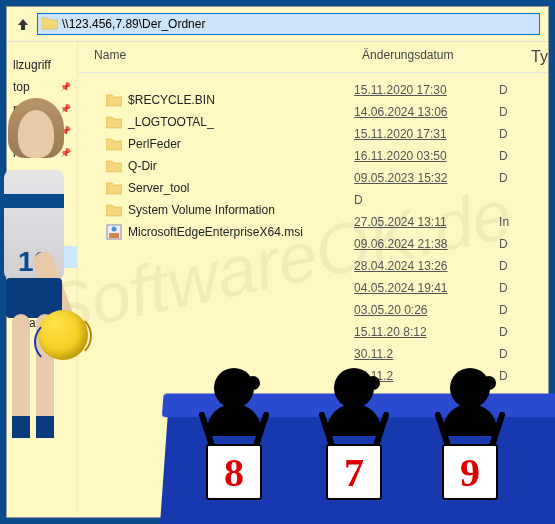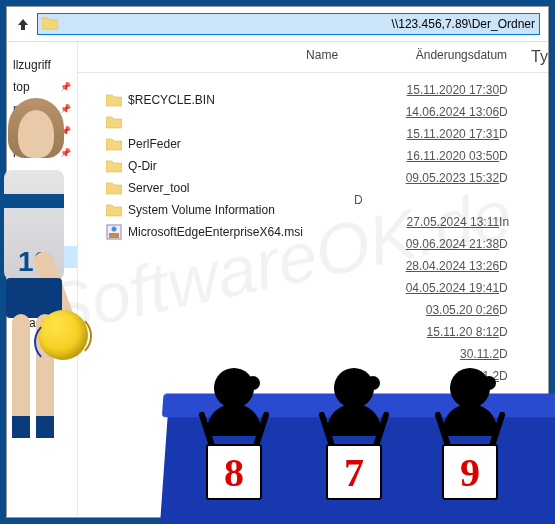--- a/index.html
+++ b/index.html
@@ -1,18 +1,18 @@
 <!DOCTYPE html>
 <html><head>
 <meta charset="utf-8">
 <style>
   * { margin: 0; padding: 0; box-sizing: border-box; font-family: 'Segoe UI', Tahoma, sans-serif; }
   body { width: 555px; height: 524px; background: #0a4b8c; overflow: hidden; position: relative; }
   .window { position: absolute; top: 0; left: 0; right: 0; bottom: 0; background: #0a4b8c; padding: 6px; }
-  .explorer { background: #ffffff; height: 100%; border: 1px solid #999; position: relative; text-align: right; }
+  .explorer { background: #fef9c3; height: 100%; border: 1px solid #999; position: relative; }
   .addressbar { display: flex; align-items: center; padding: 6px 8px; gap: 6px; border-bottom: 1px solid #e0e0e0; }
   .nav-arrow { width: 16px; height: 16px; display:flex; align-items:center; justify-content:center; color:#333; cursor:pointer; }
   .addr-field { flex: 1; display: flex; align-items: center; border: 1px solid #0078d7; background: #cce4f7; padding: 2px 4px; gap: 4px; }
   .addr-icon { width: 16px; height: 16px; }
   .addr-text { font-size: 12px; color: #000; flex:1; }
   .content { display: flex; height: calc(100% - 36px); }
   .sidebar { width: 83px; border-right: 1px solid #e8e8e8; padding-top: 12px; overflow:hidden; }
   .sb-item { display: flex; align-items: center; padding: 4px 6px; font-size: 12px; color: #222; gap:6px; white-space: nowrap; }
   .sb-item.sel { background: #cce8ff; }
   .pin { color:#888; font-size:9px; margin-left:auto; }
@@ -148,20 +148,21 @@
                 <span>$RECYCLE.BIN</span>
               </div>
               <div class="dt">15.11.2020 17:30</div>
               <div class="ty">D</div>
             </div>
             <div class="row">
               <div class="nm">
                 <span class="folder-icon"><svg width="16" height="14" viewBox="0 0 16 14">
                     <path d="M0 2h6l2 2h8v9H0z" fill="#f3d77a" stroke="#d4af37" stroke-width="0.5"></path>
                   </svg></span>
+                <span>_LOGTOOTAL_</span>
               </div>
               <div class="dt">14.06.2024 13:06</div>
               <div class="ty">D</div>
             </div>
             <div class="row">
               <div class="nm">
                 <span class="folder-icon"><svg width="16" height="14" viewBox="0 0 16 14">
                     <path d="M0 2h6l2 2h8v9H0z" fill="#f3d77a" stroke="#d4af37" stroke-width="0.5"></path>
                   </svg></span>
                 <span>PerlFeder</span>

